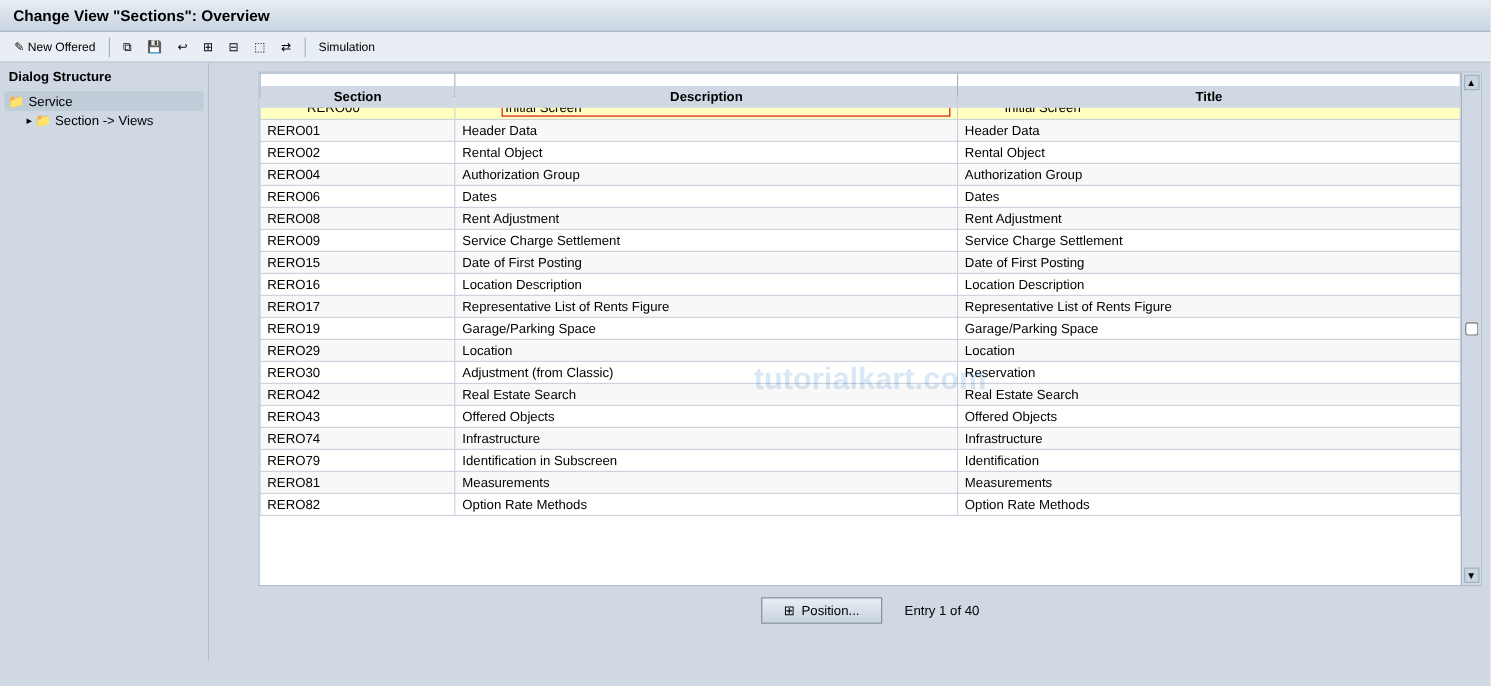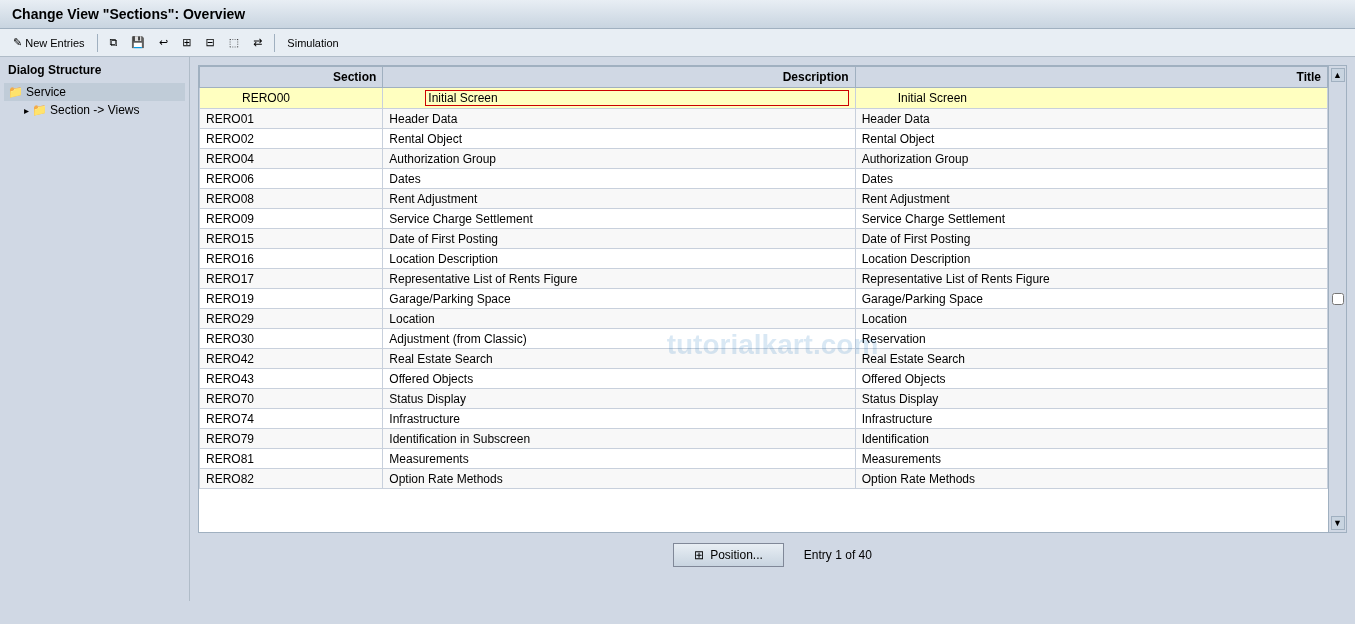--- a/index.html
+++ b/index.html
@@ -37,20 +37,21 @@
     }
     .toolbar-sep {
       width: 1px;
       height: 18px;
       background: #a0b0c0;
       margin: 0 3px;
     }
     .main-content {
       display: flex;
       height: calc(100vh - 80px);
+      gap: 37px;
     }
     .sidebar {
       width: 190px;
       background: #d0d8e4;
       border-right: 1px solid #b0bcc8;
       padding: 4px;
     }
     .sidebar-title {
       font-weight: bold;
       font-size: 12px;
@@ -88,24 +89,24 @@
     }
     .data-table {
       width: 100%;
       border-collapse: collapse;
       font-size: 12px;
     }
     .data-table th {
       background: #d0d8e4;
       border: 1px solid #a0b0c0;
       padding: 3px 6px;
-      text-align: right;
+      text-align: center;
       font-weight: bold;
       position: sticky;
-      top: 0;
+      top: 11px;
     }
     .data-table td {
       border: 1px solid #c8d0dc;
       padding: 2px 6px;
       height: 20px;
     }
     .data-table tr:nth-child(even) td { background: #f8f8f8; }
     .data-table tr:first-child td { background: #ffffc0; padding-left: 42px; }
     .scrollable-table {
       overflow-y: auto;
@@ -160,21 +161,21 @@
 </head>
 <body>
 
 <div class="title-bar">
   <span>Change View "Sections": Overview</span>
 </div>
 
 <div class="toolbar">
   <button class="toolbar-btn">
     <span>✎</span>
-    <span>New Entries</span>
+    <span>New Offered</span>
   </button>
   <div class="toolbar-sep"></div>
   <button class="toolbar-btn">
     <span>⧉</span>
   </button>
   <button class="toolbar-btn">
     <span>💾</span>
   </button>
   <button class="toolbar-btn">
     <span>↩</span>
@@ -295,25 +296,20 @@
                   <td>RERO42</td>
                   <td>Real Estate Search</td>
                   <td>Real Estate Search</td>
                 </tr>
                 <tr>
                   <td>RERO43</td>
                   <td>Offered Objects</td>
                   <td>Offered Objects</td>
                 </tr>
                 <tr>
-                  <td>RERO70</td>
-                  <td>Status Display</td>
-                  <td>Status Display</td>
-                </tr>
-                <tr>
                   <td>RERO74</td>
                   <td>Infrastructure</td>
                   <td>Infrastructure</td>
                 </tr>
                 <tr>
                   <td>RERO79</td>
                   <td>Identification in Subscreen</td>
                   <td>Identification</td>
                 </tr>
                 <tr>

